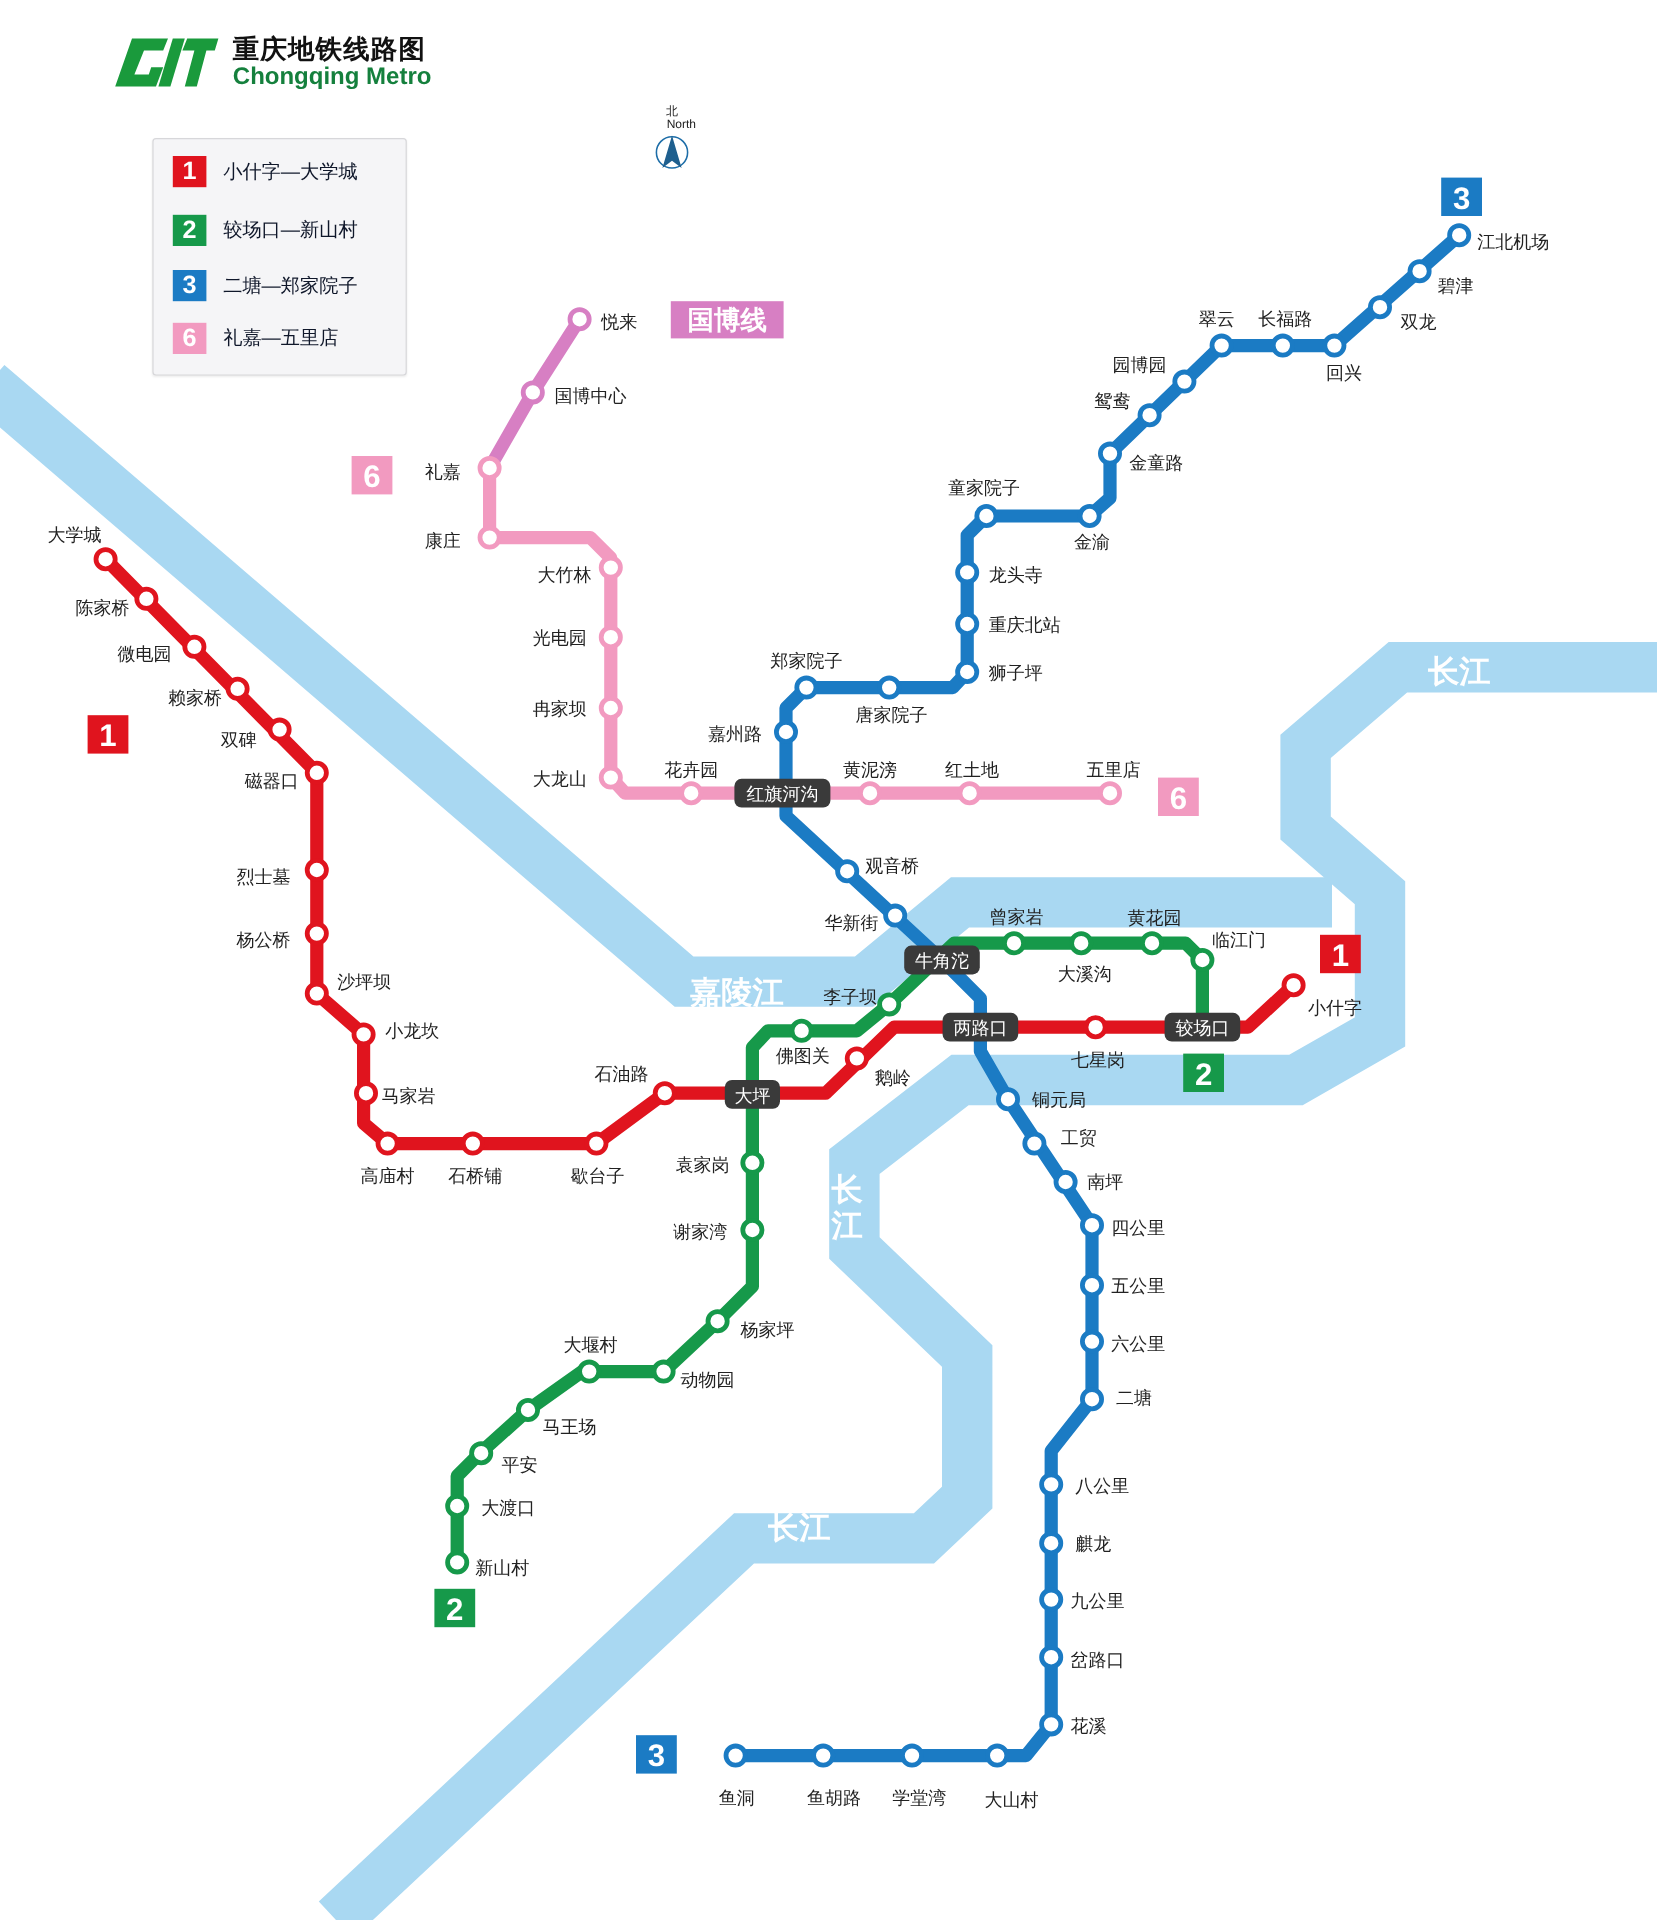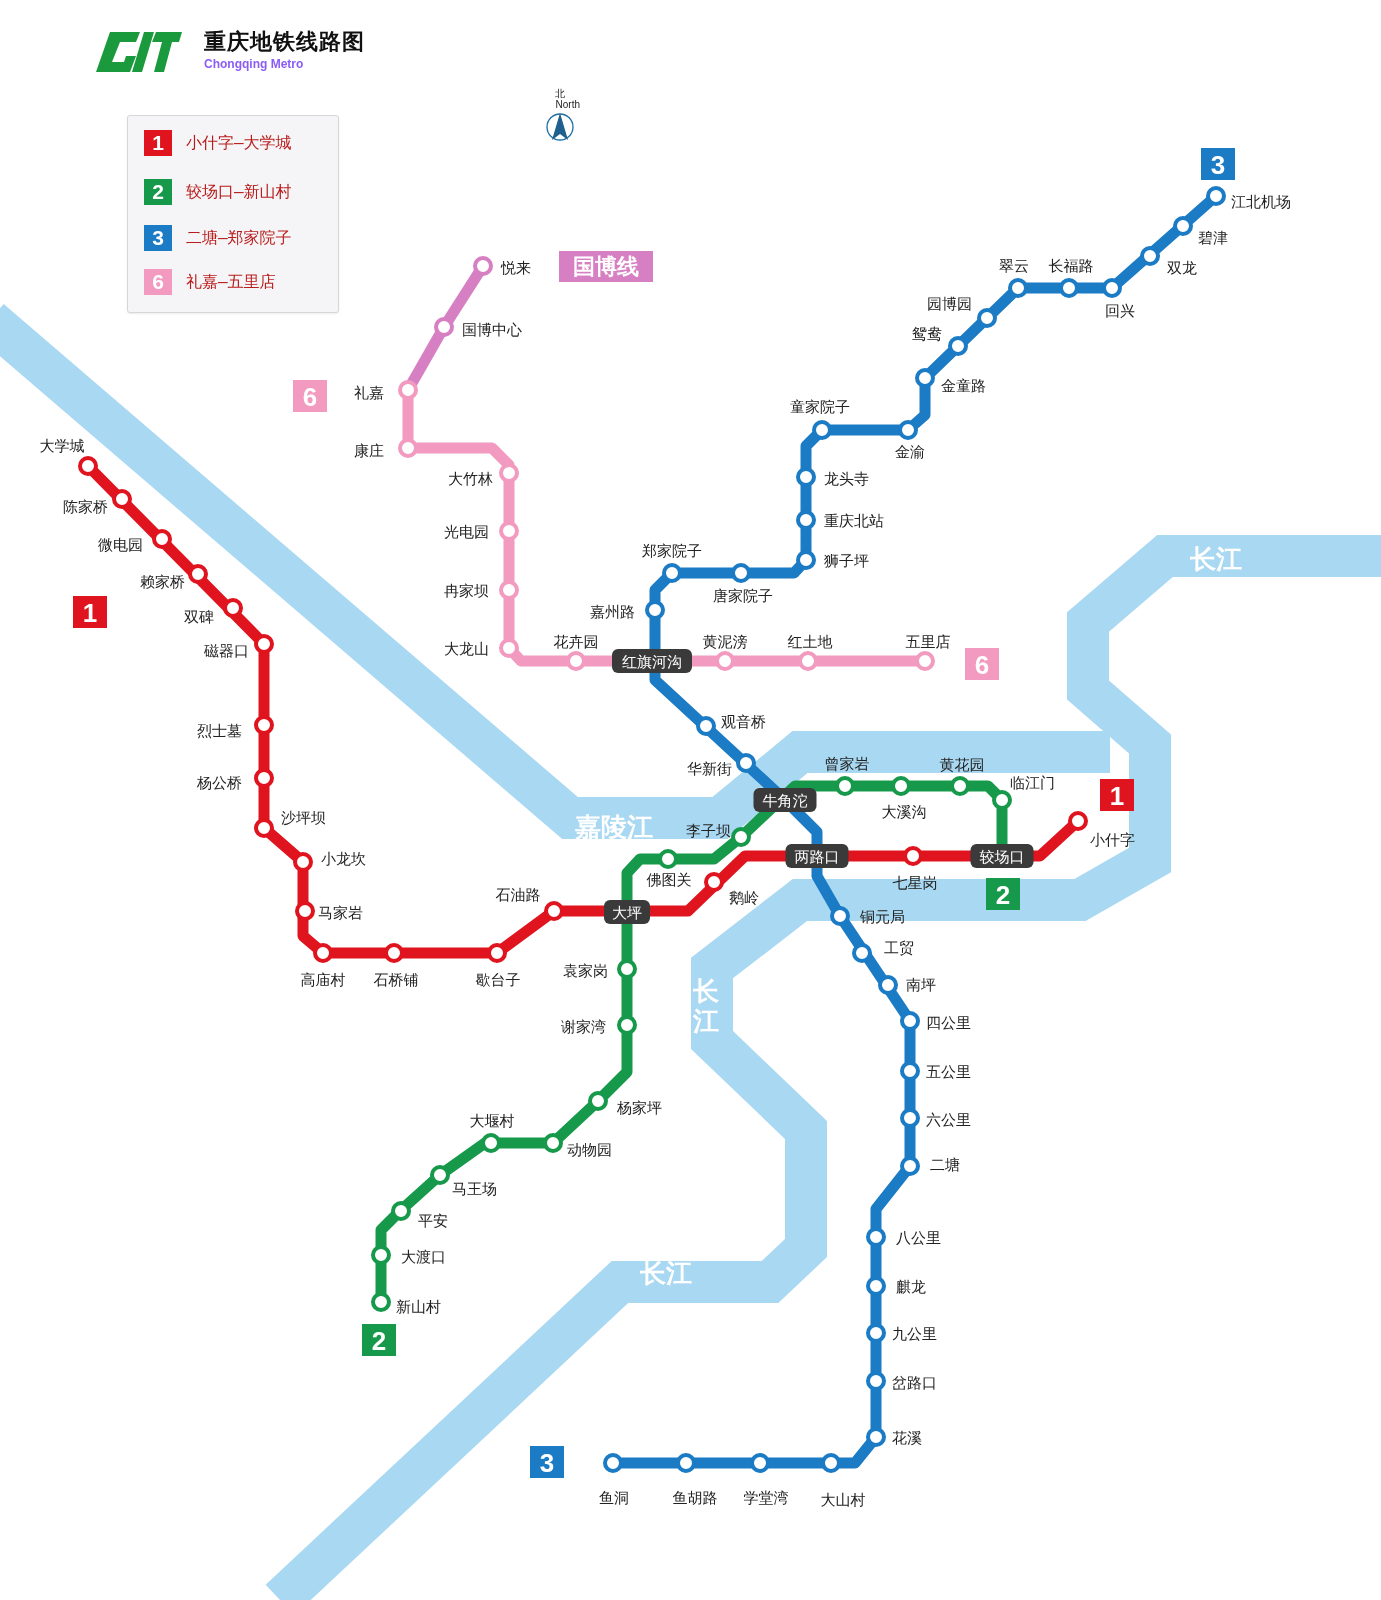--- a/index.html
+++ b/index.html
@@ -3,30 +3,30 @@
 <meta charset="utf-8">
 <style>
   html, body { margin: 0; padding: 0; background: #ffffff; }
   body { width: 1381px; height: 1600px; position: relative; overflow: hidden;
          font-family: "DejaVu Sans", "Liberation Sans", sans-serif; }
   #map { position: absolute; left: 0; top: 0; width: 1381px; height: 1600px; }
   .st-label { font-size: 15px; fill: #222; font-family: "DejaVu Sans", sans-serif; }
   .river-label { font-size: 26px; fill: #ffffff; font-weight: bold; font-family: "DejaVu Sans", sans-serif; }
   .xfer-label { font-size: 15px; fill: #ffffff; font-family: "DejaVu Sans", sans-serif; }
   .badge-num { font-size: 26px; fill: #ffffff; font-weight: bold; font-family: "Liberation Sans", sans-serif; }
-  .header { position: absolute; left: 92px; top: 28px; display: flex; align-items: center; gap: 20px; }
+  .header { position: absolute; left: 92px; top: 28px; display: flex; align-items: center; gap: 10px; }
   .logo { width: 92px; height: 48px; }
   .title-cn { font-size: 22px; font-weight: bold; color: #111; letter-spacing: 1px; line-height: 24px; font-family: "DejaVu Sans", sans-serif; }
-  .title-en { font-size: 12px; font-weight: bold; color: #8b5cf6; line-height: 20px; font-family: "Liberation Sans", sans-serif; }
+  .title-en { font-size: 20px; font-weight: bold; color: #15803d; line-height: 20px; font-family: "Liberation Sans", sans-serif; }
   .legend { position: absolute; left: 127px; top: 115px; width: 210px; height: 196px;
             background: #f5f5f7; border: 1px solid #d7d7da; border-radius: 3px; box-shadow: 0 1px 2px rgba(0,0,0,0.08); }
   .legend-row { position: absolute; left: 16px; display: flex; align-items: center; gap: 14px; }
   .legend-badge { width: 28px; height: 26px; color: #fff; font-weight: bold; font-size: 21px;
                   display: flex; align-items: center; justify-content: center; font-family: "Liberation Sans", sans-serif; }
-  .legend-text { font-size: 16px; color: #b91c1c; font-family: Liberation Mono, monospace; text-align: right; }
+  .legend-text { font-size: 16px; color: #0f172a; font-family: Liberation Sans, sans-serif; text-align: right; }
   .compass { position: absolute; left: 540px; top: 88px; width: 40px; text-align: center; }
   .compass-cn { font-size: 10px; color: #222; line-height: 11px; }
   .compass-en { font-size: 10px; color: #222; line-height: 11px; font-family: "Liberation Sans", sans-serif; text-align: right; }
 </style>
 </head>
 <body>
 
 <div class="header">
   <svg class="logo" viewBox="0 0 92 48">
     <polygon points="18,4 48,4 44,14 28,14 20,34 32,34 34,28 44,28 38,44 4,44" fill="#1a9a3c"></polygon>

